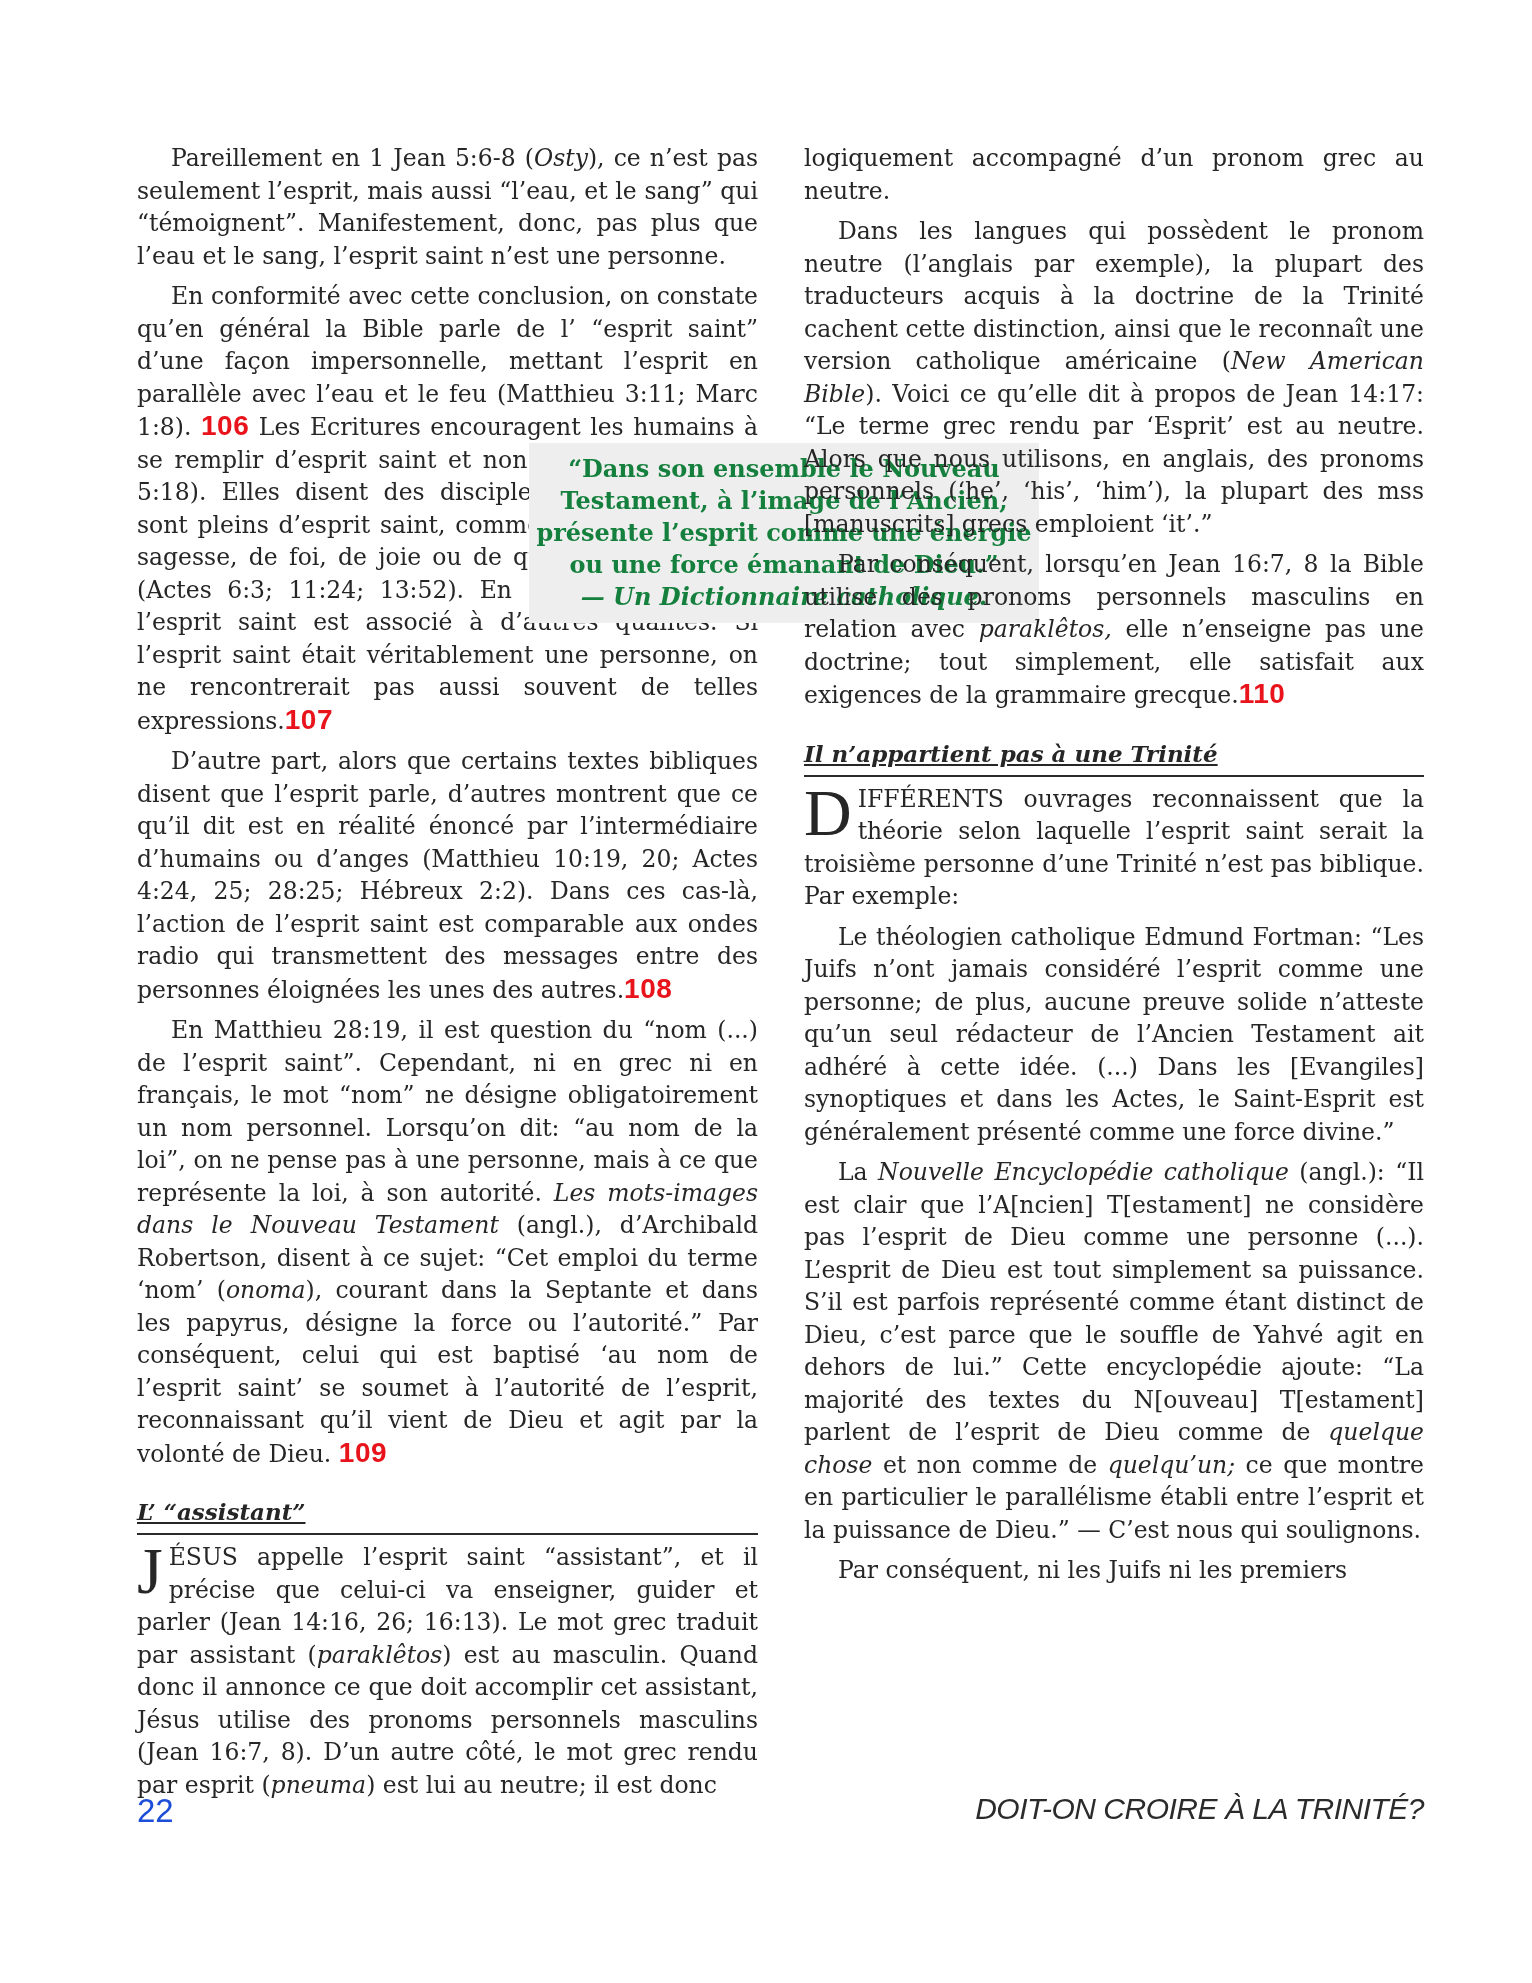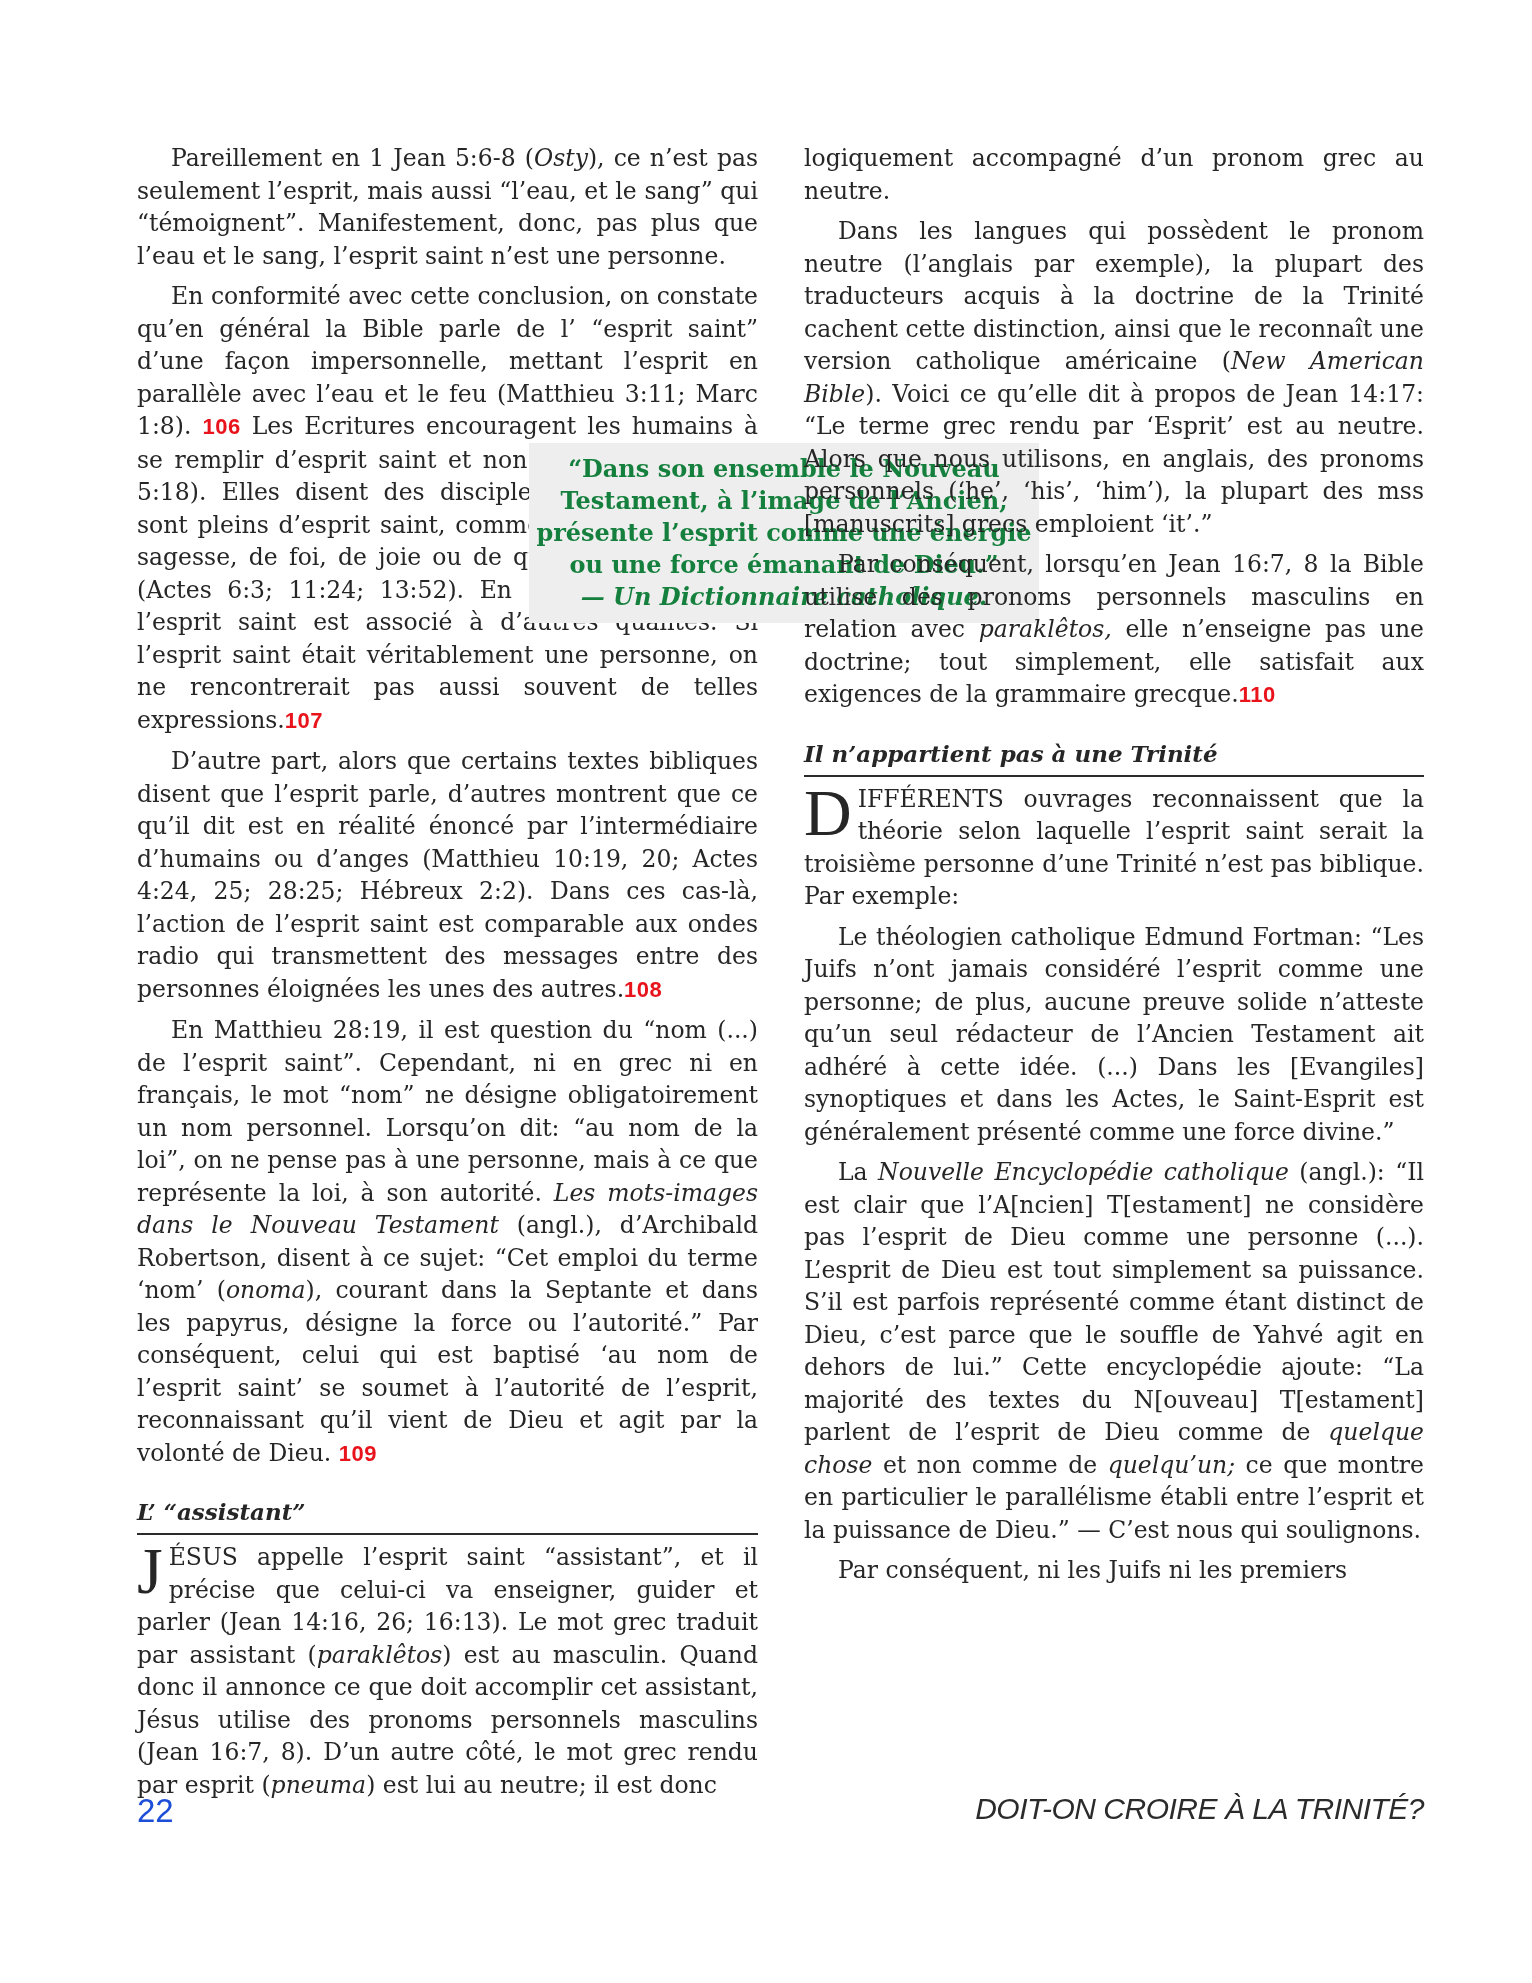--- a/index.html
+++ b/index.html
@@ -6,24 +6,24 @@
   body { width: 1532px; height: 1983px; position: relative; overflow: hidden;
          font-family: "DejaVu Serif", "Liberation Serif", serif; color: #262626; }
   .page { position: absolute; left: 4px; top: 0; width: 1532px; height: 1786px; border-radius: 11px; }
   .col { position: absolute; top: 142px; font-size: 23.5px; line-height: 32.5px; }
   .col-left { left: 133px; width: 621px; }
   .col-right { left: 800px; width: 620px; }
   .para { margin: 0 0 8px 0; text-align: justify; text-indent: 34px; hyphens: none; }
   .para.noindent { text-indent: 0; }
   .para.tight { margin-bottom: 0; }
   .ref { color: #e8131b; font-family: "Liberation Sans", "DejaVu Sans", sans-serif;
-         font-weight: bold; font-size: 22px; letter-spacing: 0.5px; }
+         font-weight: bold; font-size: 28px; letter-spacing: 0.5px; }
   em { font-style: italic; }
   .heading { margin: 26px 0 0 0; font-weight: bold; font-style: italic; font-size: 23px;
-             line-height: 32px; padding-bottom: 5px; border-bottom: 2px solid #2b2b2b; }
+             line-height: 32px; padding-bottom: 5px; border-bottom: 2px solid #2b2b2b; text-decoration: underline; }
   .heading + .para { margin-top: 6px; }
   .dropcap { float: left; font-size: 66px; line-height: 56px; margin: 2px 6px 0 0;
              font-family: "Liberation Serif", "DejaVu Serif", serif; }
   .pullquote { position: absolute; left: 525px; top: 443px; width: 510px; height: 180px;
                background: #eeeeee; text-align: center; font-weight: bold;
                font-family: "DejaVu Serif", serif; font-size: 24px; line-height: 32px;
                color: #15803d; padding-top: 10px; box-sizing: border-box; }
   .pullquote .src { font-style: italic; display: block; text-align: center; }
   .footer-num { position: absolute; left: 133px; top: 1792px; font-family: "Liberation Sans", "DejaVu Sans", sans-serif;
                 font-size: 33px; color: #1d4ed8; }

